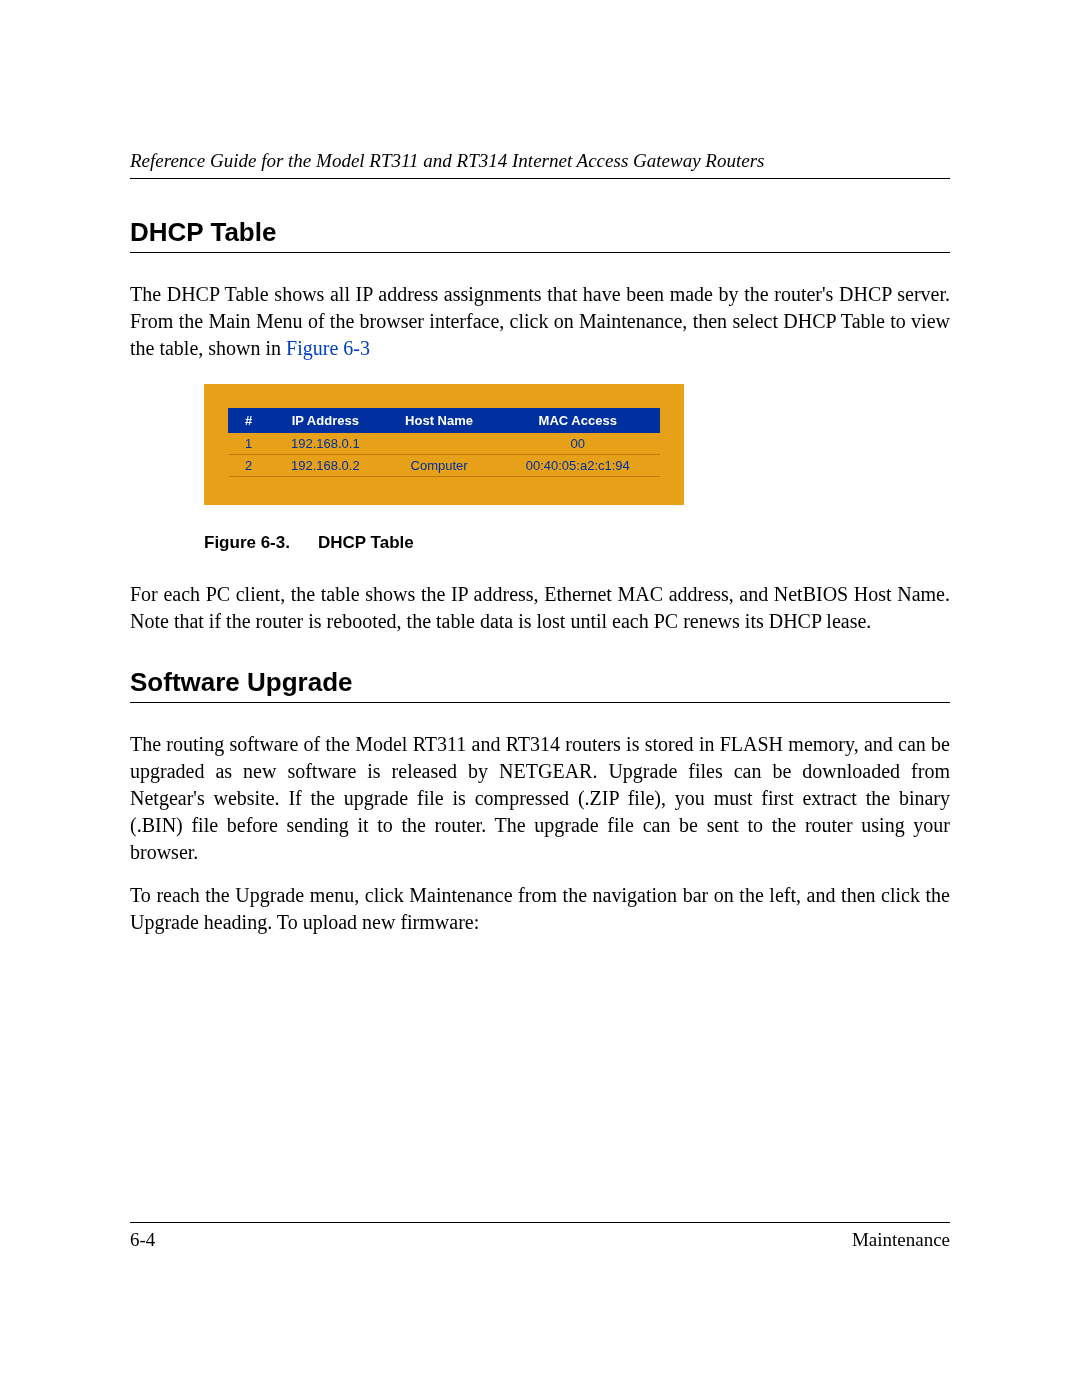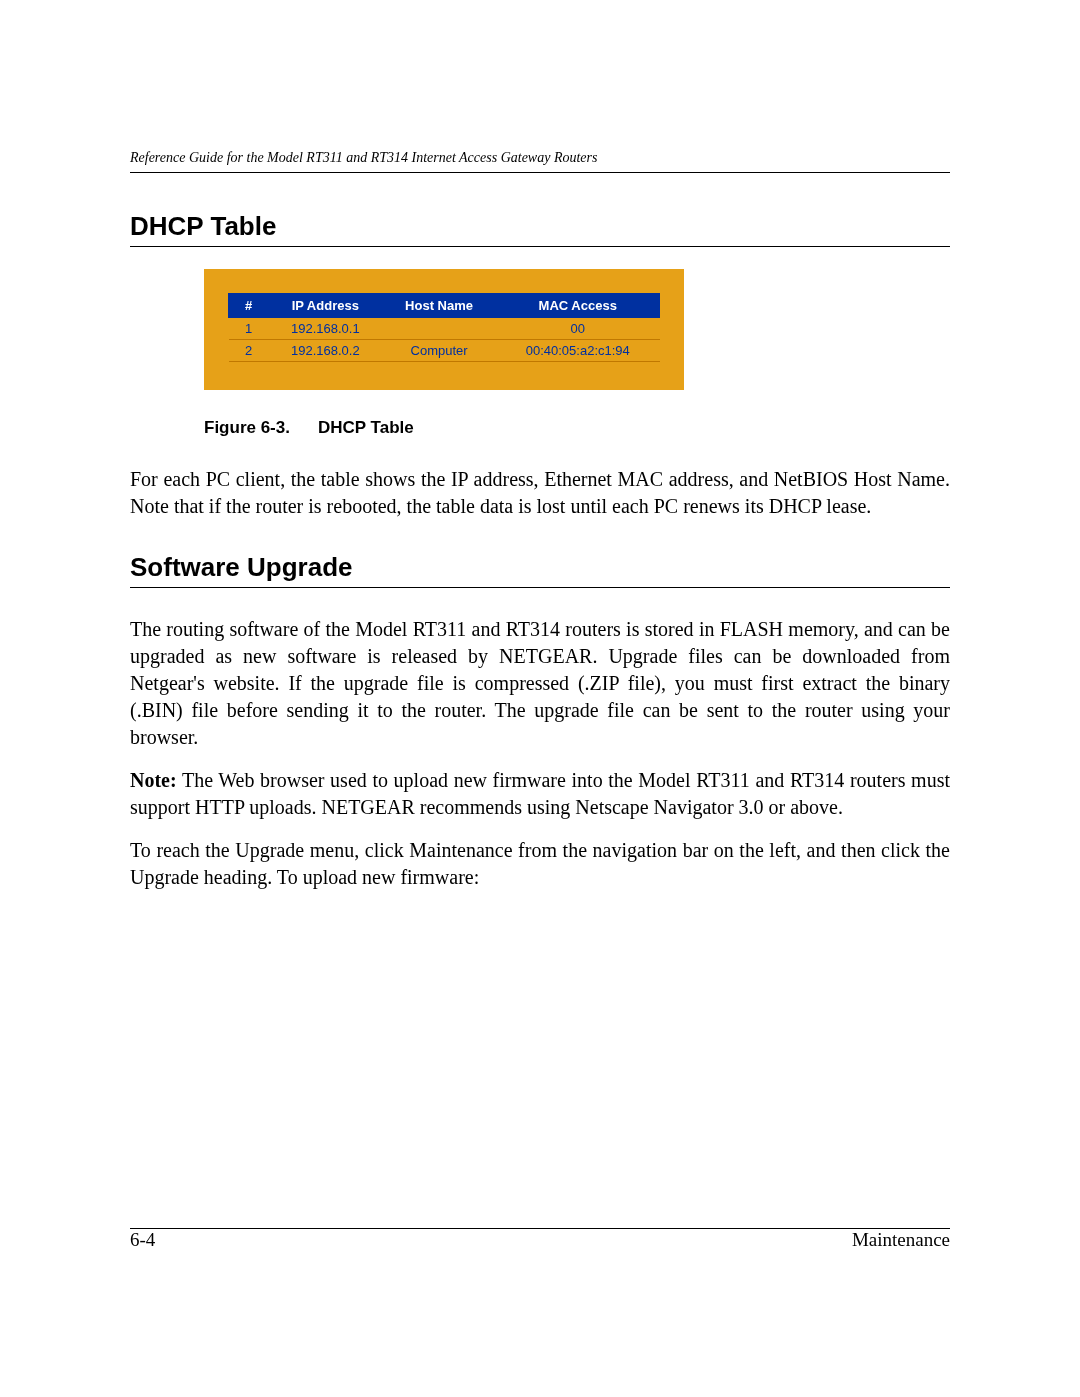--- a/index.html
+++ b/index.html
@@ -10,21 +10,21 @@
     color: #000;
     width: 1080px;
     height: 1397px;
     position: relative;
   }
   .page {
     padding: 150px 130px 0 130px;
   }
   .running-head {
     font-style: italic;
-    font-size: 14px;
+    font-size: 19px;
     border-bottom: 1.5px solid #000;
     padding-bottom: 6px;
     margin-bottom: 38px;
   }
   h2.section {
     font-family: Arial, Helvetica, sans-serif;
     font-weight: bold;
     font-size: 26px;
     margin: 0 0 4px 0;
     padding-bottom: 4px;
@@ -81,35 +81,38 @@
     margin: 14px 0 0 0;
     padding-left: 26px;
   }
   ol.steps li { margin-bottom: 10px; padding-left: 6px; }
   .footer {
     position: absolute;
     left: 130px;
     right: 130px;
     bottom: 146px;
     border-top: 1.5px solid #000;
-    padding-top: 0;
+    padding-top: 6px;
     font-size: 19px;
     display: flex;
     justify-content: space-between;
     margin-top: 28px;
   }
 </style>
 </head>
 <body>
 
 <div class="page">
   <div class="running-head">Reference Guide for the Model RT311 and RT314 Internet Access Gateway Routers</div>
 
   <h2 class="section">DHCP Table</h2>
 
+  <p class="body">
+    <span>The DHCP Table shows all IP address assignments that have been made by the router's DHCP server. From the Main Menu of the browser interface, click on Maintenance, then select DHCP Table to view the table, shown in </span><span class="fig-link">Figure 6-3</span>
+  </p>
 
   <div class="figure-block">
     <div class="fig-panel">
       <table class="fig-table">
         <thead>
           <tr>
             <th>#</th>
             <th>IP Address</th>
             <th>Host Name</th>
             <th>MAC Access</th>
@@ -135,23 +138,20 @@
       <span class="lbl">Figure 6-3.</span><span>DHCP Table</span>
     </div>
   </div>
 
   <p class="body">For each PC client, the table shows the IP address, Ethernet MAC address, and NetBIOS Host Name. Note that if the router is rebooted, the table data is lost until each PC renews its DHCP lease.</p>
 
   <h2 class="section" style="margin-top:32px;">Software Upgrade</h2>
 
   <p class="body">The routing software of the Model RT311 and RT314 routers is stored in FLASH memory, and can be upgraded as new software is released by NETGEAR. Upgrade files can be downloaded from Netgear's website. If the upgrade file is compressed (.ZIP file), you must first extract the binary (.BIN) file before sending it to the router. The upgrade file can be sent to the router using your browser.</p>
 
-  <p class="body tight">
-    <span class="note-label">Note:</span><span> The Web browser used to upload new firmware into the Model RT311 and RT314 routers must support HTTP uploads. NETGEAR recommends using Netscape Navigator 3.0 or above.</span>
-  </p>
 
   <p class="body tight">To reach the Upgrade menu, click Maintenance from the navigation bar on the left, and then click the Upgrade heading. To upload new firmware:</p>
 
 </div>
 
 <div class="footer">
   <span>6-4</span>
   <span>Maintenance</span>
 </div>
 

